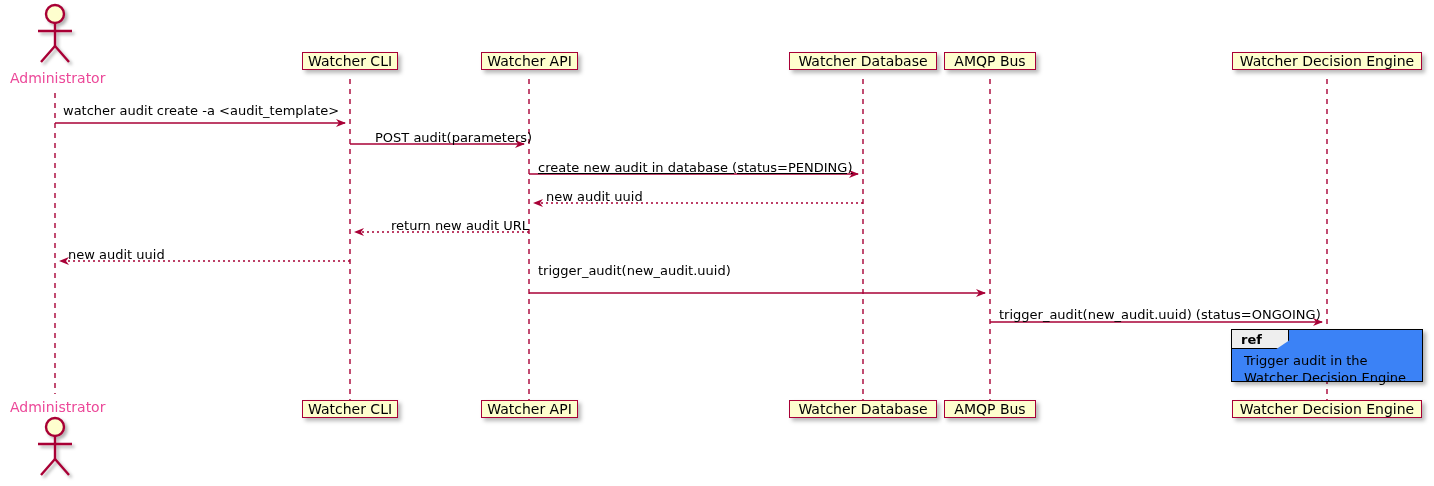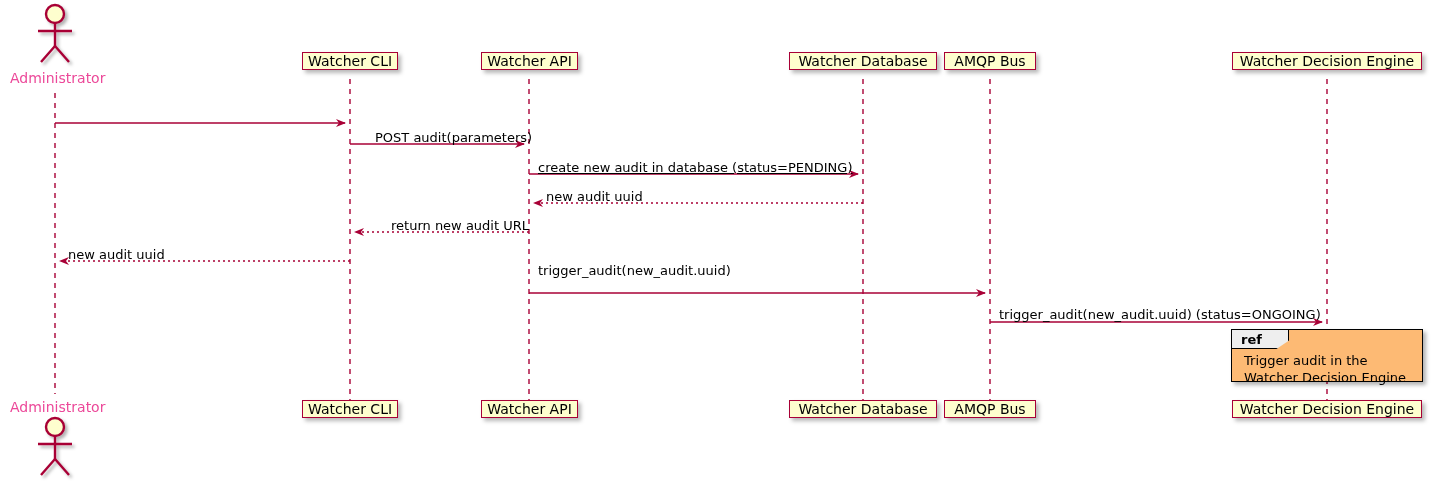--- a/index.html
+++ b/index.html
@@ -55,21 +55,21 @@
     position: absolute;
     font-size: 13px;
     color: #000000;
     white-space: nowrap;
     line-height: 1;
   }
   
   .ref-frag {
     position: absolute;
     box-sizing: border-box;
-    background: #fdba74;
+    background: #3b82f6;
     border: 1.5px solid #000000;
     box-shadow: 3px 3px 4px rgba(0,0,0,0.30);
   }
   .ref-tab {
     position: absolute;
     left: 0;
     top: 0;
     height: 19px;
     width: 57px;
     background: #EEEEEE;
@@ -153,20 +153,21 @@
 
   <div class="participant" style="left:302px; top:400px; width:96px;">Watcher CLI</div>
   <div class="participant" style="left:481px; top:400px; width:97px;">Watcher API</div>
   <div class="participant" style="left:789px; top:400px; width:148px;">Watcher Database</div>
   <div class="participant" style="left:944px; top:400px; width:92px;">AMQP Bus</div>
   <div class="participant" style="left:1232px; top:400px; width:190px;">Watcher Decision Engine</div>
 
   <div class="actor-label" style="left:10px; top:71px;">Administrator</div>
   <div class="actor-label" style="left:10px; top:400px;">Administrator</div>
 
+  <div class="msg-label" style="left:63px; top:104px;">watcher audit create -a &lt;audit_template&gt;</div>
   <div class="msg-label" style="left:359px; top:131px;margin-left:16px;">POST audit(parameters)</div>
   <div class="msg-label" style="left:538px; top:161px;text-decoration:underline;">create new audit in database (status=PENDING)</div>
   <div class="msg-label" style="left:546px; top:190px;">new audit uuid</div>
   <div class="msg-label" style="left:367px; top:219px;margin-left:24px;">return new audit URL</div>
   <div class="msg-label" style="left:68px; top:248px;">new audit uuid</div>
   <div class="msg-label" style="left:538px; top:264px;">trigger_audit(new_audit.uuid)</div>
   <div class="msg-label" style="left:999px; top:308px;">trigger_audit(new_audit.uuid) (status=ONGOING)</div>
 
   <div class="ref-frag" style="left:1231px; top:329px; width:192px; height:53px;">
     <div class="ref-tab">ref</div>

